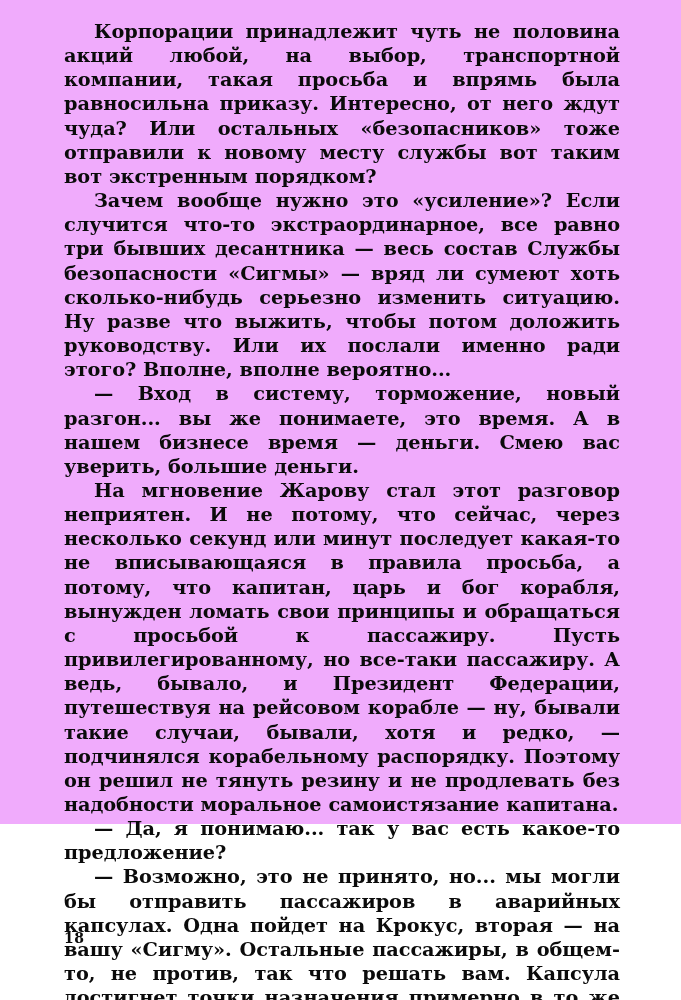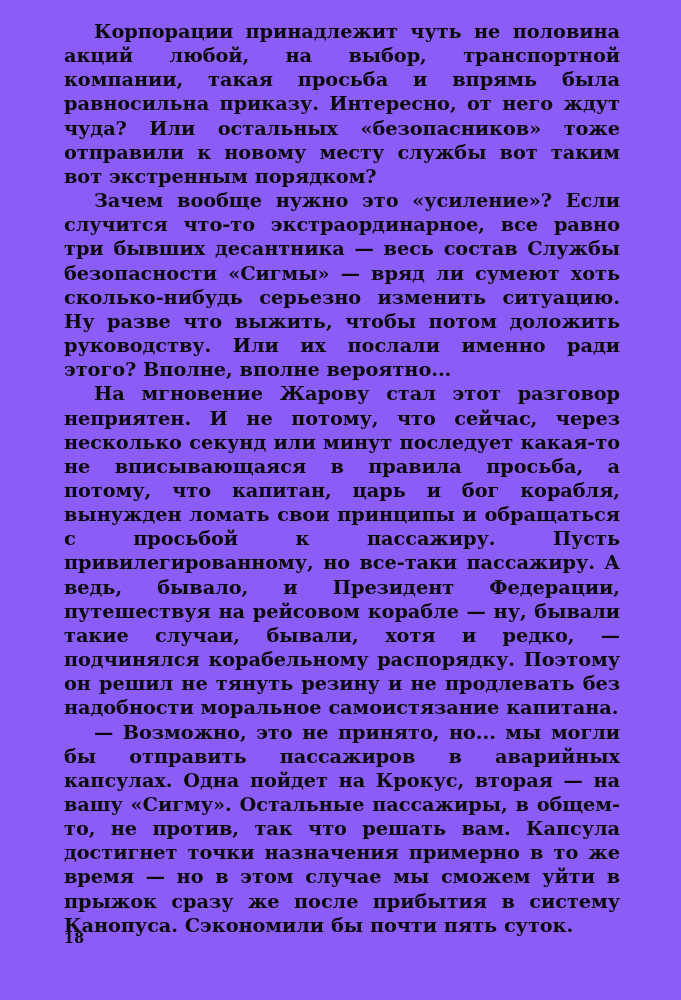--- a/index.html
+++ b/index.html
@@ -11,22 +11,22 @@
   body {
     width: 681px;
     height: 1000px;
     overflow: hidden;
     font-family: "DejaVu Serif", "Liberation Serif", serif;
   }
 
   #page {
     position: relative;
     width: 681px;
-    height: 1000px;
-    background: #8b5cf6;
+    height: 824px;
+    background: #f0abfc;
   }
 
   
   #text-column {
     position: absolute;
     left: 64px;
     top: 20px;
     width: 556px;
   }
 
@@ -77,23 +77,25 @@
 <div id="page">
 
   <div id="text-column">
 
     <p class="para indent">Корпорации принадлежит чуть не половина акций любой, на выбор, транспортной компании, такая просьба и впрямь была равносильна приказу. Интересно, от него ждут чуда? Или остальных «безопасников» тоже отправили к новому месту службы вот таким вот экстренным порядком?</p>
 
     <p class="para indent">Зачем вообще нужно это «усиление»? Если случится что-то экстраординарное, все равно три бывших десантника — весь состав Службы безопасности «Сигмы» — вряд ли сумеют хоть сколько-нибудь серьезно изменить ситуацию. Ну разве что выжить, чтобы потом доложить руководству. Или их послали именно ради этого? Вполне, вполне вероятно...</p>
 
 
 
+    <p class="para dialogue">— Вход в систему, торможение, новый разгон... вы же понимаете, это время. А в нашем бизнесе время — деньги. Смею вас уверить, большие деньги.</p>
 
     <p class="para indent">На мгновение Жарову стал этот разговор неприятен. И не потому, что сейчас, через несколько секунд или минут последует какая-то не вписывающаяся в правила просьба, а потому, что капитан, царь и бог корабля, вынужден ломать свои принципы и обращаться с просьбой к пассажиру. Пусть привилегированному, но все-таки пассажиру. А ведь, бывало, и Президент Федерации, путешествуя на рейсовом корабле — ну, бывали такие случаи, бывали, хотя и редко, — подчинялся корабельному распорядку. Поэтому он решил не тянуть резину и не продлевать без надобности моральное самоистязание капитана.</p>
 
+    <p class="para dialogue">— Да, я понимаю... так у вас есть какое-то предложение?</p>
 
     <p class="para dialogue">— Возможно, это не принято, но... мы могли бы отправить пассажиров в аварийных капсулах. Одна пойдет на Крокус, вторая — на вашу «Сигму». Остальные пассажиры, в общем-то, не против, так что решать вам. Капсула достигнет точки назначения примерно в то же время — но в этом случае мы сможем уйти в прыжок сразу же после прибытия в систему Канопуса. Сэкономили бы почти пять суток.</p>
 
   </div>
 
   <div id="page-number">18</div>
 
 </div>
 
 </body></html>

